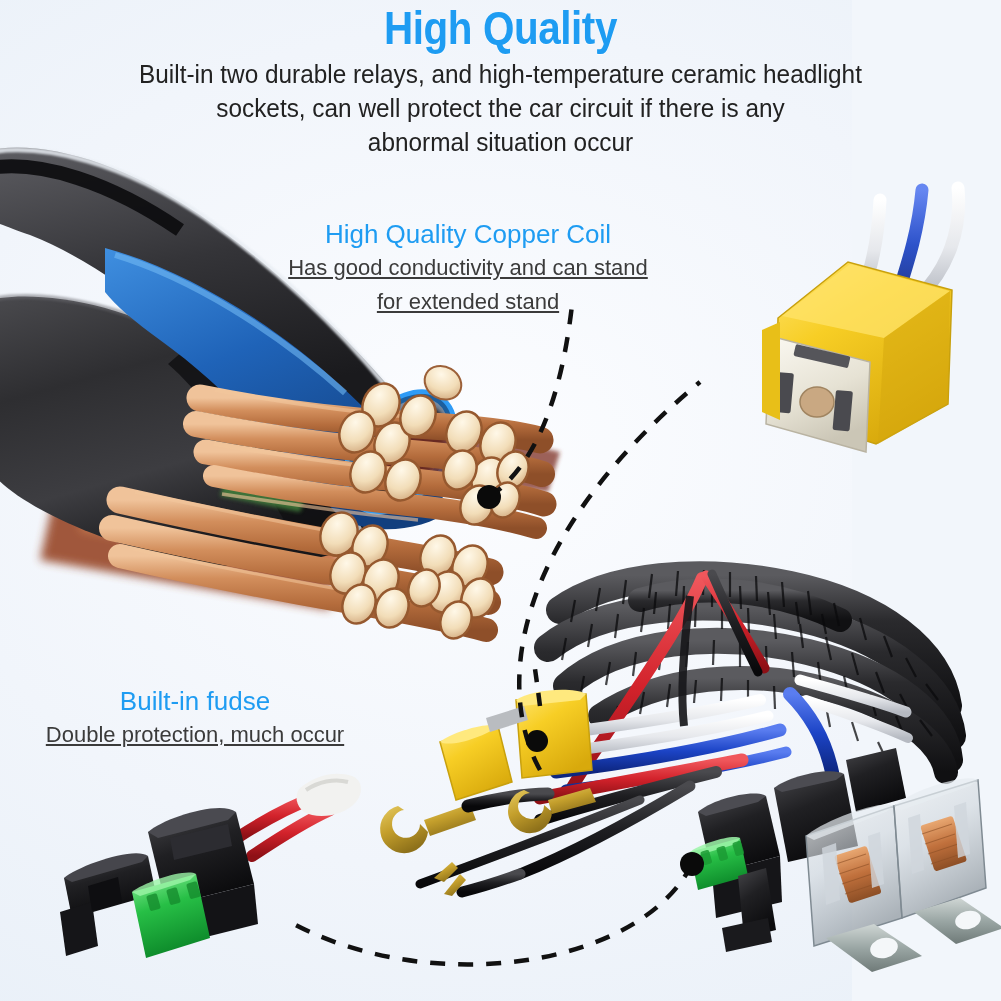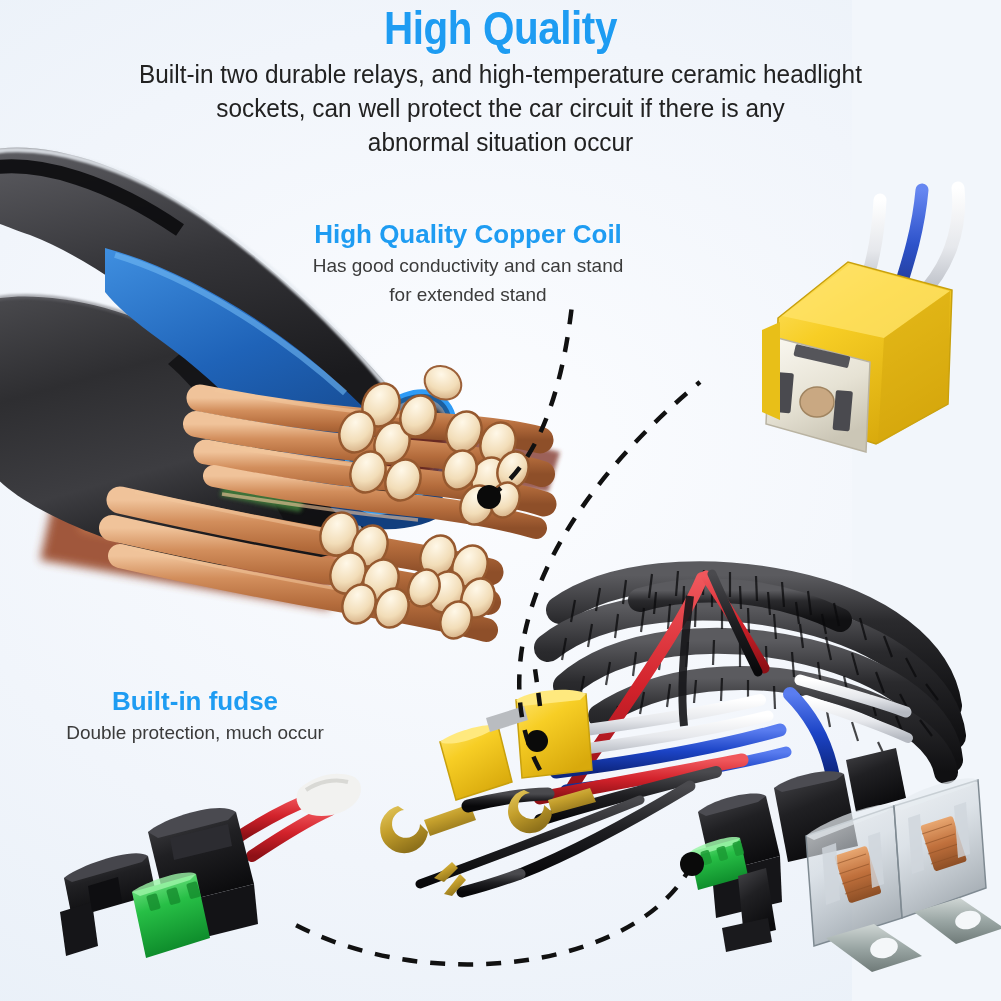--- a/index.html
+++ b/index.html
@@ -27,22 +27,22 @@
     text-shadow:0 1px 0 rgba(255,255,255,.6);
   }
   .subtitle {
     font-size:25.5px; color:#222; line-height:1.33; padding-top:6px;
     transform:scaleX(0.955); transform-origin:center top;
   }
   .subtitle div { white-space:nowrap; }
 
   
   .callout { position:absolute; z-index:40; text-align:center; }
-  .callout .c-title { font-size:26px; font-weight:bold; color:#1E9CF2; line-height:1.25; white-space:nowrap; }
-  .callout .c-body  { font-size:19px; color:#3b3b3b; line-height:1.55; white-space:nowrap; }
+  .callout .c-title { font-size:26px; font-weight:normal; color:#1E9CF2; line-height:1.25; white-space:nowrap; }
+  .callout .c-body  { font-size:22px; color:#3b3b3b; line-height:1.55; white-space:nowrap;text-decoration:underline; }
   #callout-coil { top:218px; left:268px; width:400px; }
   #callout-fuse { top:685px; left:20px;  width:350px; }
 
   
   svg.layer { position:absolute; top:0; left:0; width:1001px; height:1001px; }
   #art { z-index:10; }
   #leaders { z-index:30; }
 </style>
 </head>
 <body>

